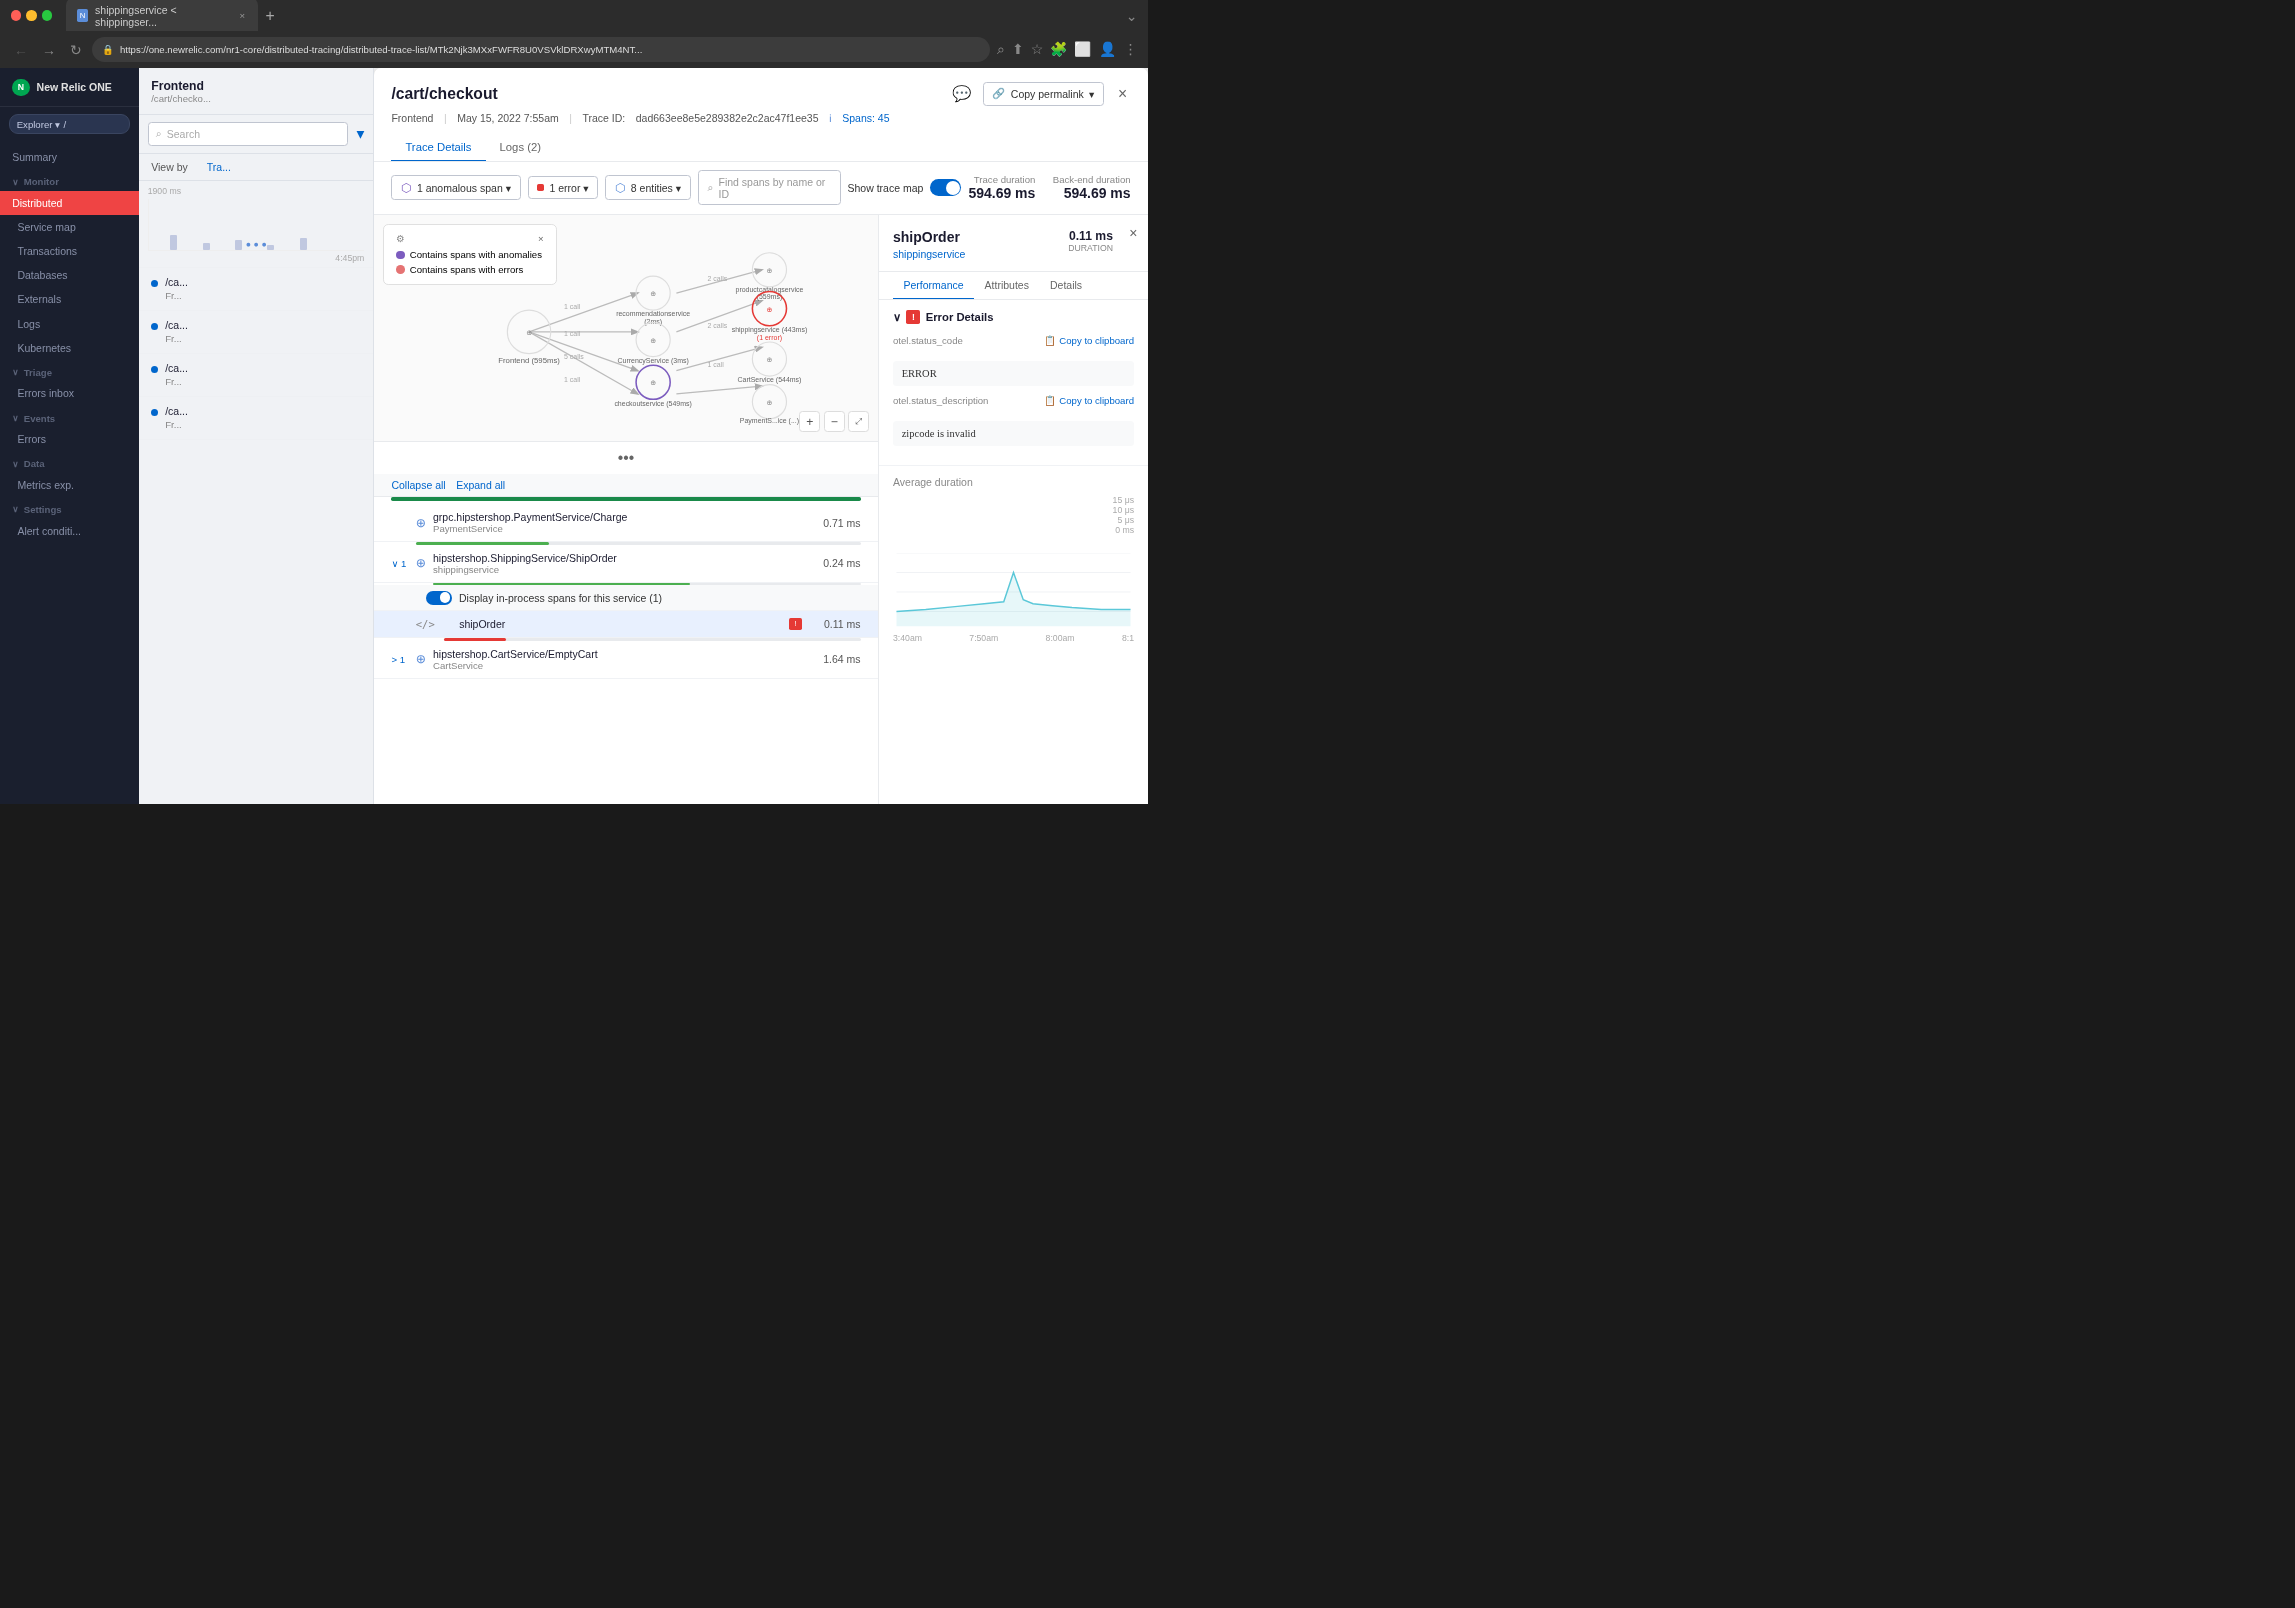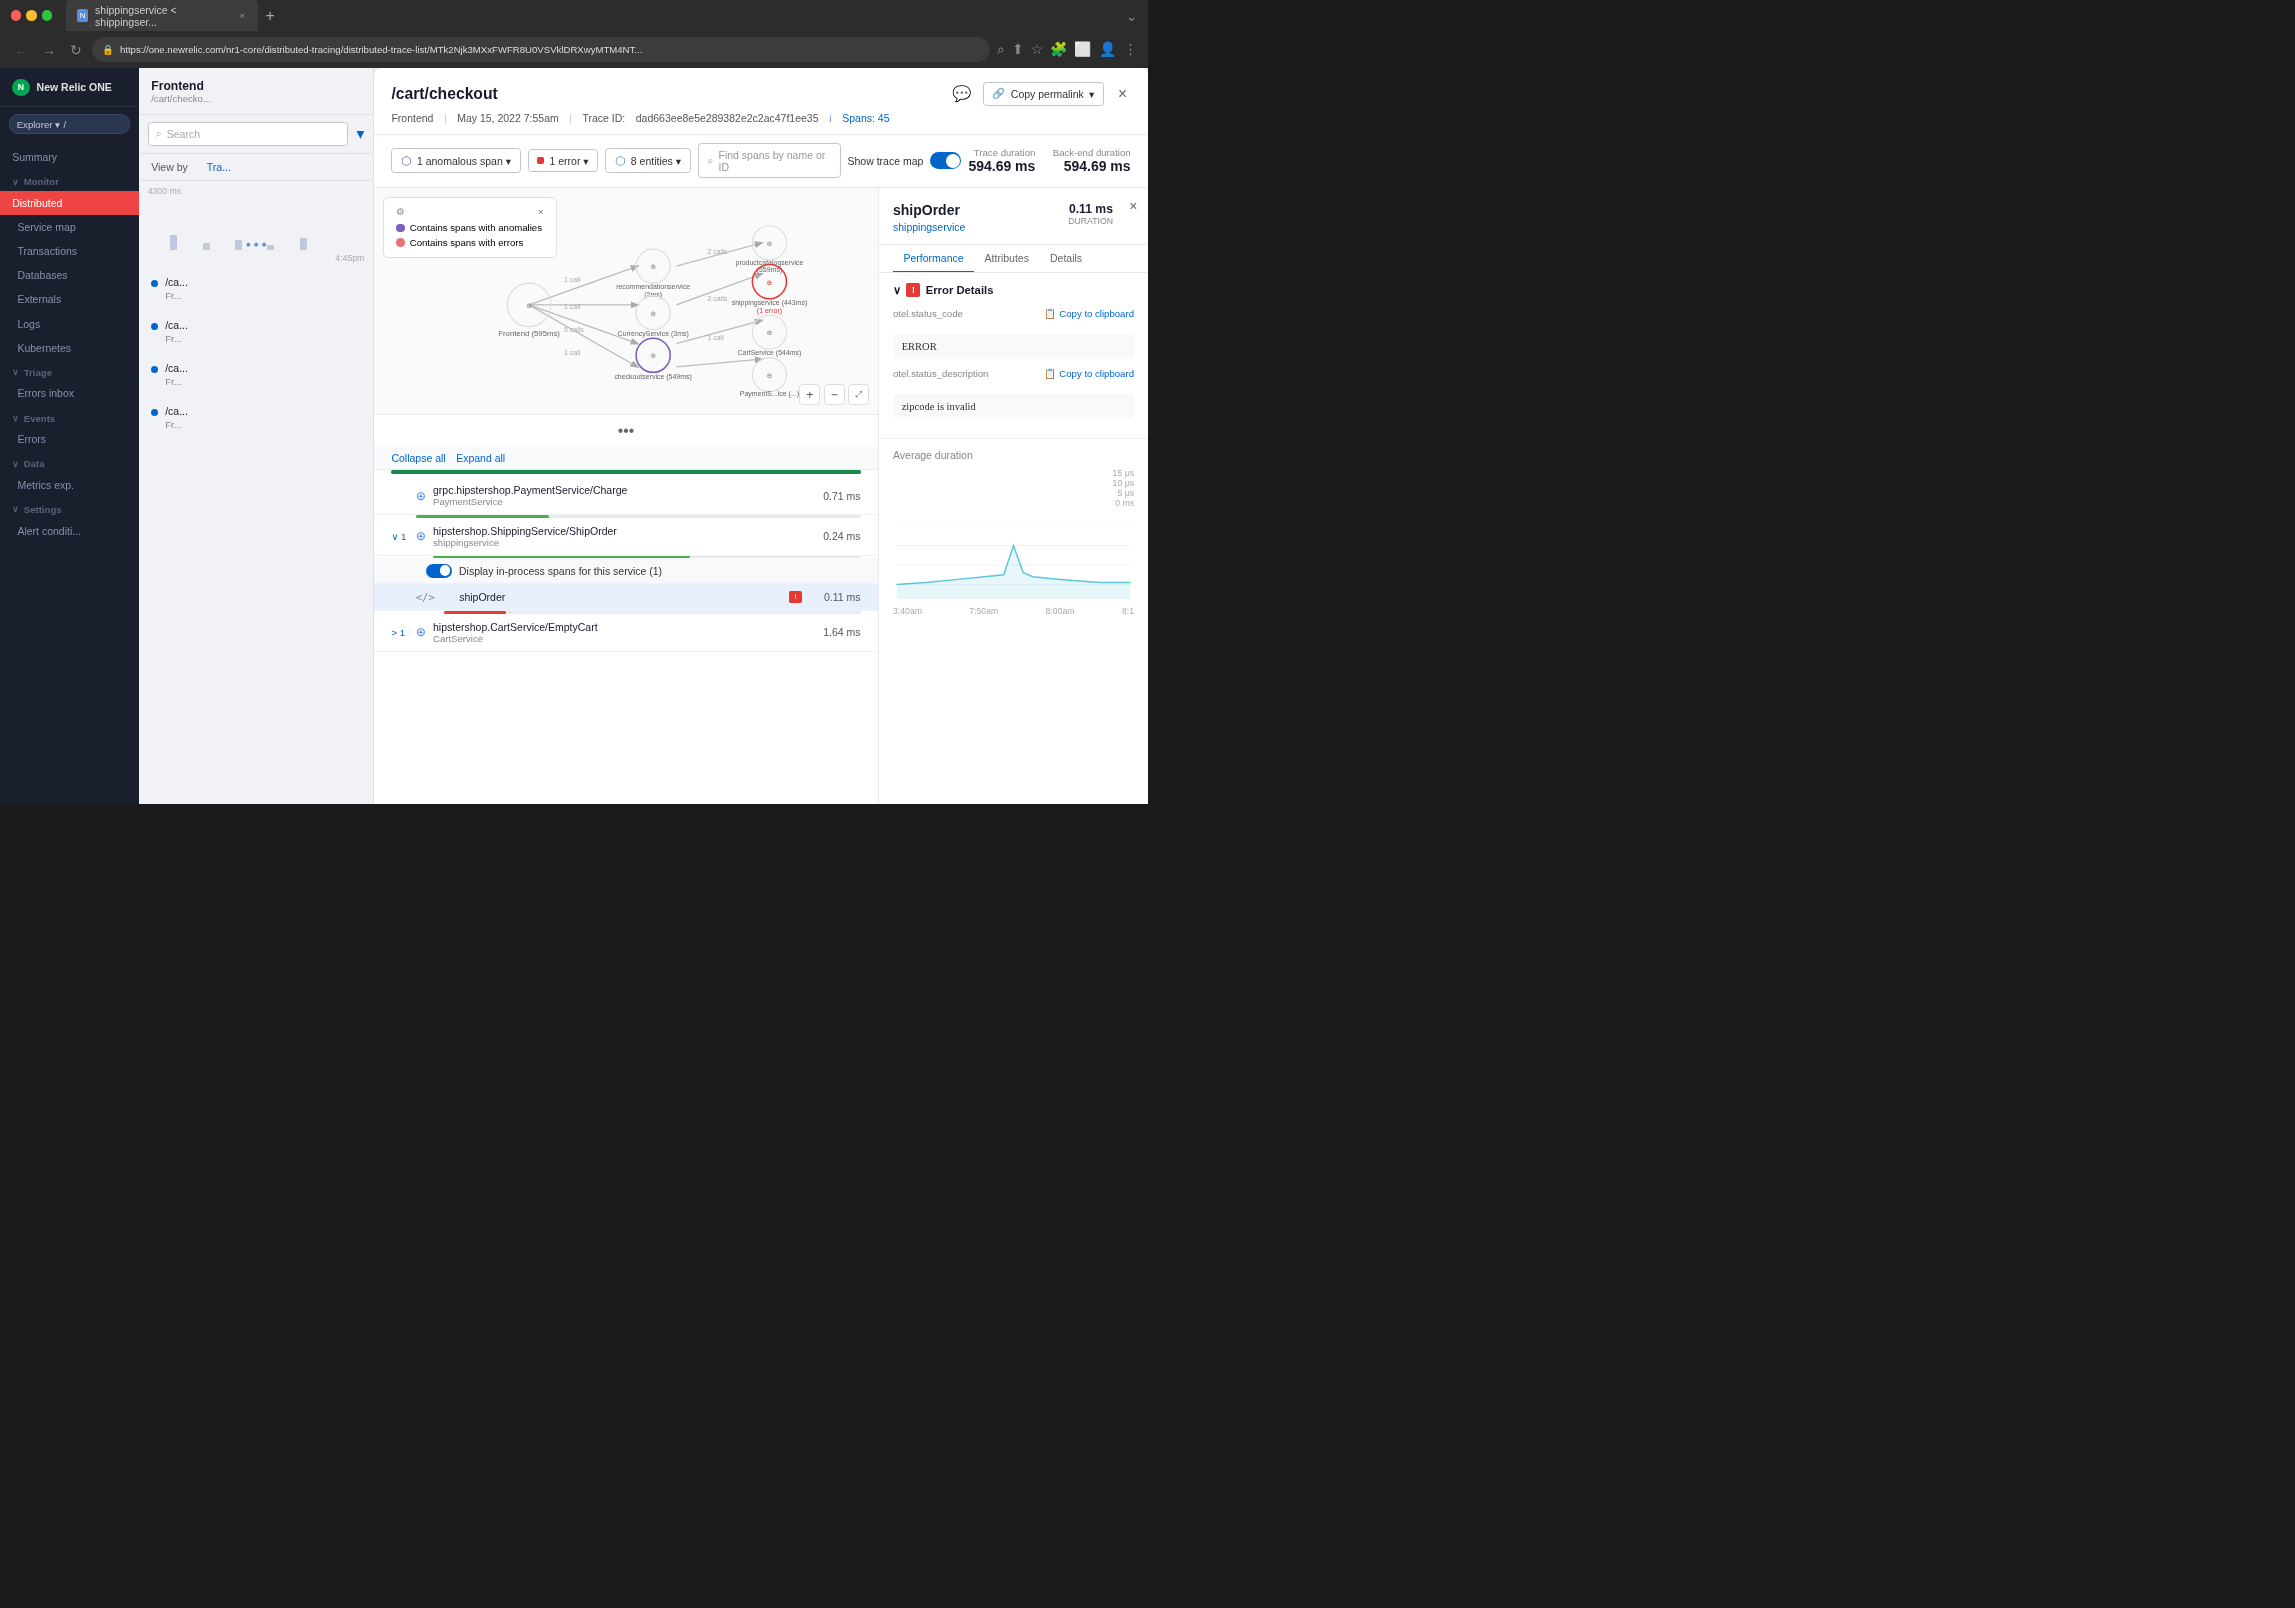--- a/index.html
+++ b/index.html
@@ -864,21 +864,21 @@
       <span style="color:#0066cc;font-size:15.7px;cursor:pointer;margin-left:3.5px;">▾</span>
     </div>
     <div class="view-toggle">
       <span>View by</span>
       <span style="color:#0066cc;cursor:pointer;">Tra...</span>
     </div>
 
     <div style="padding: 3.5px 8.7px; border-bottom: 0.9px solid #eef0f3;">
       <div style="display:flex; flex-direction:column; gap:1.7px;">
         <div style="display:flex; justify-content:space-between; font-size:8.7px; color:#aaa; padding:1.7px 0;">
-          <span>4300 ms</span>
+          <span>1900 ms</span>
         </div>
         <div style="height:52px; position:relative; border-left:0.9px solid #eee; border-bottom:0.9px solid #eee;">
 
           <div style="position:absolute; bottom:0; left:10%; width:7px; height:30%; background:#c0c8e0; border-radius:0.9px;"></div>
           <div style="position:absolute; bottom:0; left:25%; width:7px; height:15%; background:#c0c8e0; border-radius:0.9px;"></div>
           <div style="position:absolute; bottom:0; left:40%; width:7px; height:20%; background:#c0c8e0; border-radius:0.9px;"></div>
           <div style="position:absolute; bottom:0; left:55%; width:7px; height:10%; background:#c0c8e0; border-radius:0.9px;"></div>
           <div style="position:absolute; bottom:0; left:70%; width:7px; height:25%; background:#c0c8e0; border-radius:0.9px;"></div>
           <div style="position:absolute; bottom:1.7px; left:45%; display:flex; gap:2.6px;">
             <span style="color:#5b8dd9; font-size:8.7px;">●</span>
@@ -942,20 +942,28 @@
           <span>Frontend</span>
           <span class="separator">|</span>
           <span>May 15, 2022 7:55am</span>
           <span class="separator">|</span>
           <span>Trace ID:</span>
           <span>dad663ee8e5e289382e2c2ac47f1ee35</span>
           <span style="color:#5b8dd9;">ℹ</span>
           <a class="spans-link">
             <span>Spans: 45</span>
           </a>
+        </div>
+        <div class="detail-tabs">
+          <div class="detail-tab active">
+            <span>Trace Details</span>
+          </div>
+          <div class="detail-tab">
+            <span>Logs (2)</span>
+          </div>
         </div>
       </div>
 
       <div class="trace-toolbar">
         <button class="filter-btn">
           <span style="color:#7c5cbf; font-size:12.2px;">⬡</span>
           <span>1 anomalous span ▾</span>
         </button>
         <button class="filter-btn">
           <span class="dot-error"></span>

